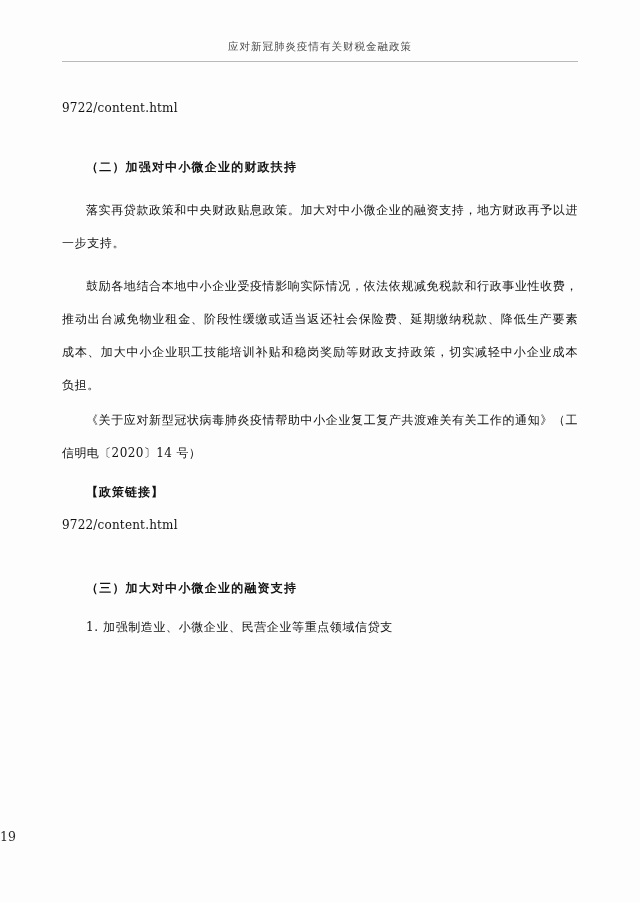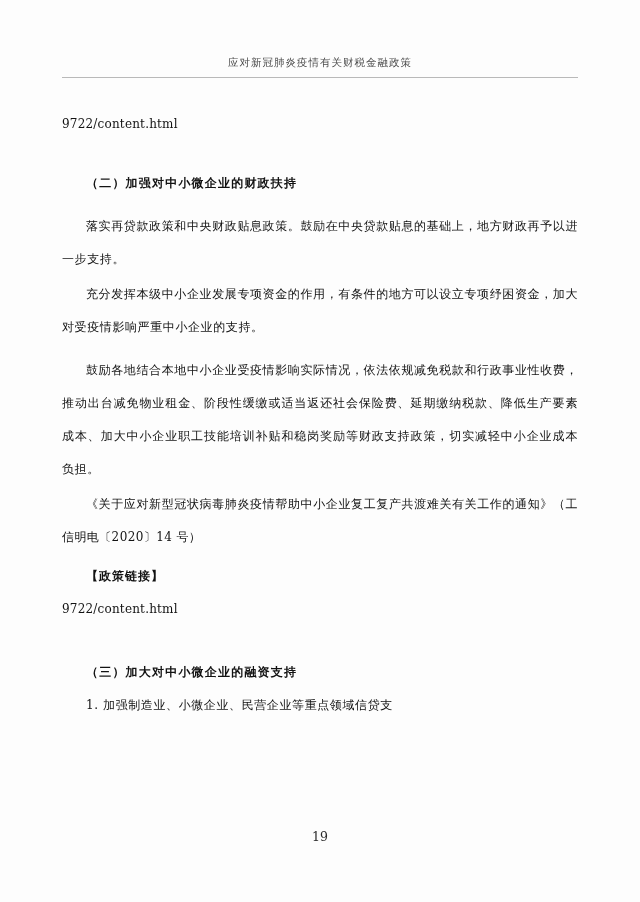--- a/index.html
+++ b/index.html
@@ -16,21 +16,21 @@
   }
   .page {
     position: relative;
     width: 640px;
     height: 902px;
     background: #fdfdfd;
     box-sizing: border-box;
     padding: 0 62px;
   }
   .header {
-    padding-top: 56px;
+    padding-top: 40px;
     text-align: center;
   }
   .header-title {
     font-size: 10.5px;
     letter-spacing: 1px;
     color: #4a4a4a;
     font-family: "DejaVu Serif", "Liberation Serif", serif;
   }
   .header-rule {
     margin: 7px auto 0 auto;
@@ -81,32 +81,32 @@
     word-break: break-all;
   }
   .link-cont {
     text-indent: 0;
     letter-spacing: 0.2px;
   }
   .heading-3 {
     font-weight: bold;
     text-indent: 2em;
     margin-top: 30px;
-    margin-bottom: 0;
+    margin-bottom: 6px;
     letter-spacing: 1.2px;
   }
   .list-item {
     text-indent: 2em;
   }
   .page-number {
     position: absolute;
     left: 0;
     right: 0;
     bottom: 58px;
-    text-align: center;
+    text-align: left;
     font-size: 12.5px;
     color: #2b2b2b;
     font-family: "DejaVu Serif", "Liberation Serif", serif;
   }
   .spacer-sm { height: 8px; }
 </style>
 </head>
 <body>
 
 <div class="page">
@@ -115,23 +115,22 @@
     <div class="header-title">应对新冠肺炎疫情有关财税金融政策</div>
     <div class="header-rule"></div>
   </div>
 
   <div class="content">
 
     <p class="url-line">9722/content.html</p>
 
     <p class="heading">（二）加强对中小微企业的财政扶持</p>
 
-    <p class="para">落实再贷款政策和中央财政贴息政策。鼓励在中央贷款贴息的基础上，地方财政再予以进一步支持。</p>
+    <p class="para">落实再贷款政策和中央财政贴息政策。加大对中小微企业的融资支持，地方财政再予以进一步支持。</p>
 
-    <p class="para">充分发挥本级中小企业发展专项资金的作用，有条件的地方可以设立专项纾困资金，加大对受疫情影响严重中小企业的支持。</p>
 
     <div class="spacer-sm"></div>
 
     <p class="para">鼓励各地结合本地中小企业受疫情影响实际情况，依法依规减免税款和行政事业性收费，推动出台减免物业租金、阶段性缓缴或适当返还社会保险费、延期缴纳税款、降低生产要素成本、加大中小企业职工技能培训补贴和稳岗奖励等财政支持政策，切实减轻中小企业成本负担。</p>
 
 
     <p class="quote">《关于应对新型冠状病毒肺炎疫情帮助中小企业复工复产共渡难关有关工作的通知》（工信明电〔2020〕14 号）</p>
 
     <p class="label">【政策链接】</p>
 

